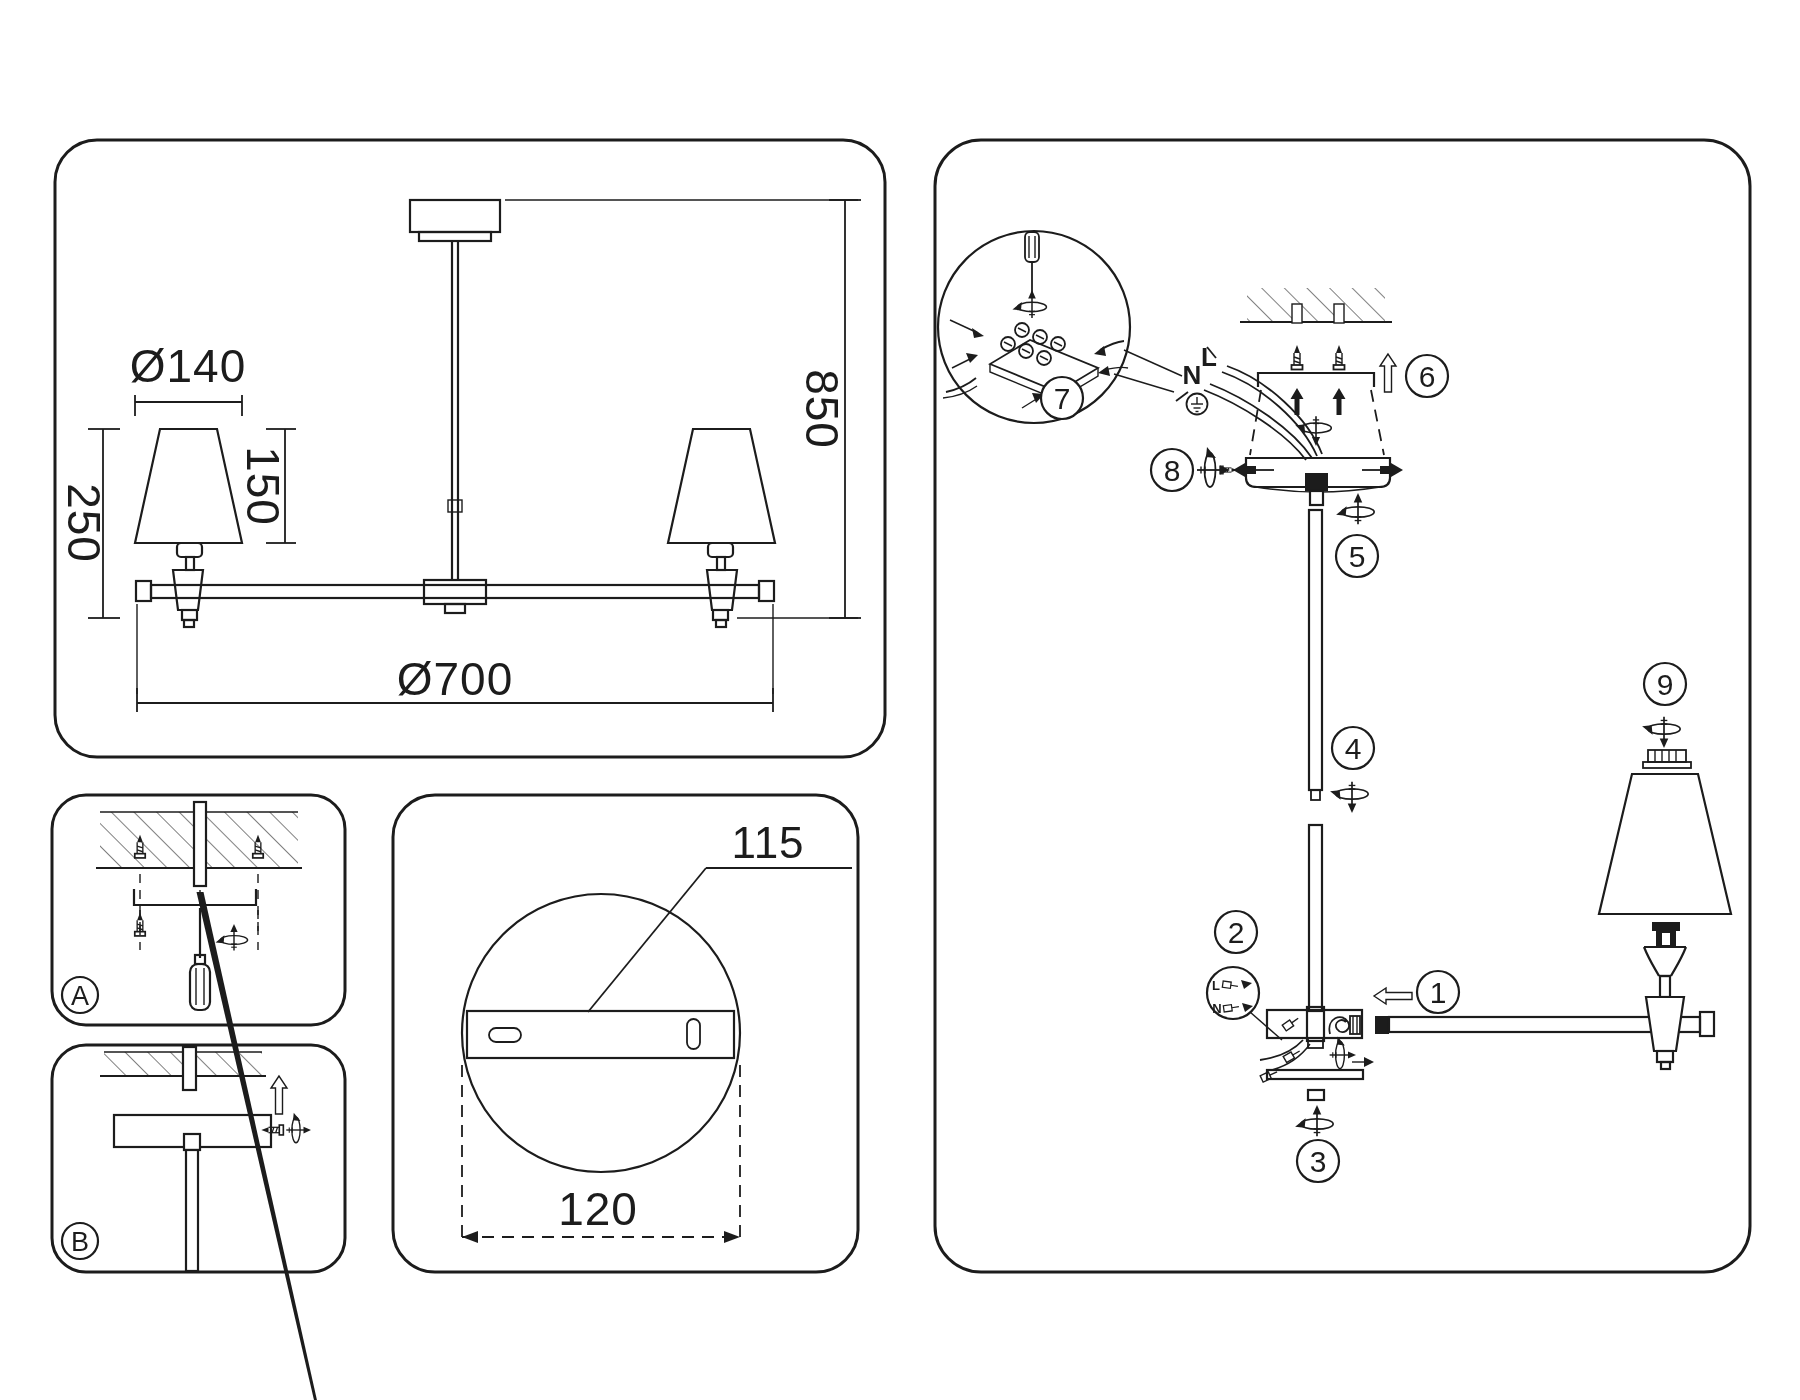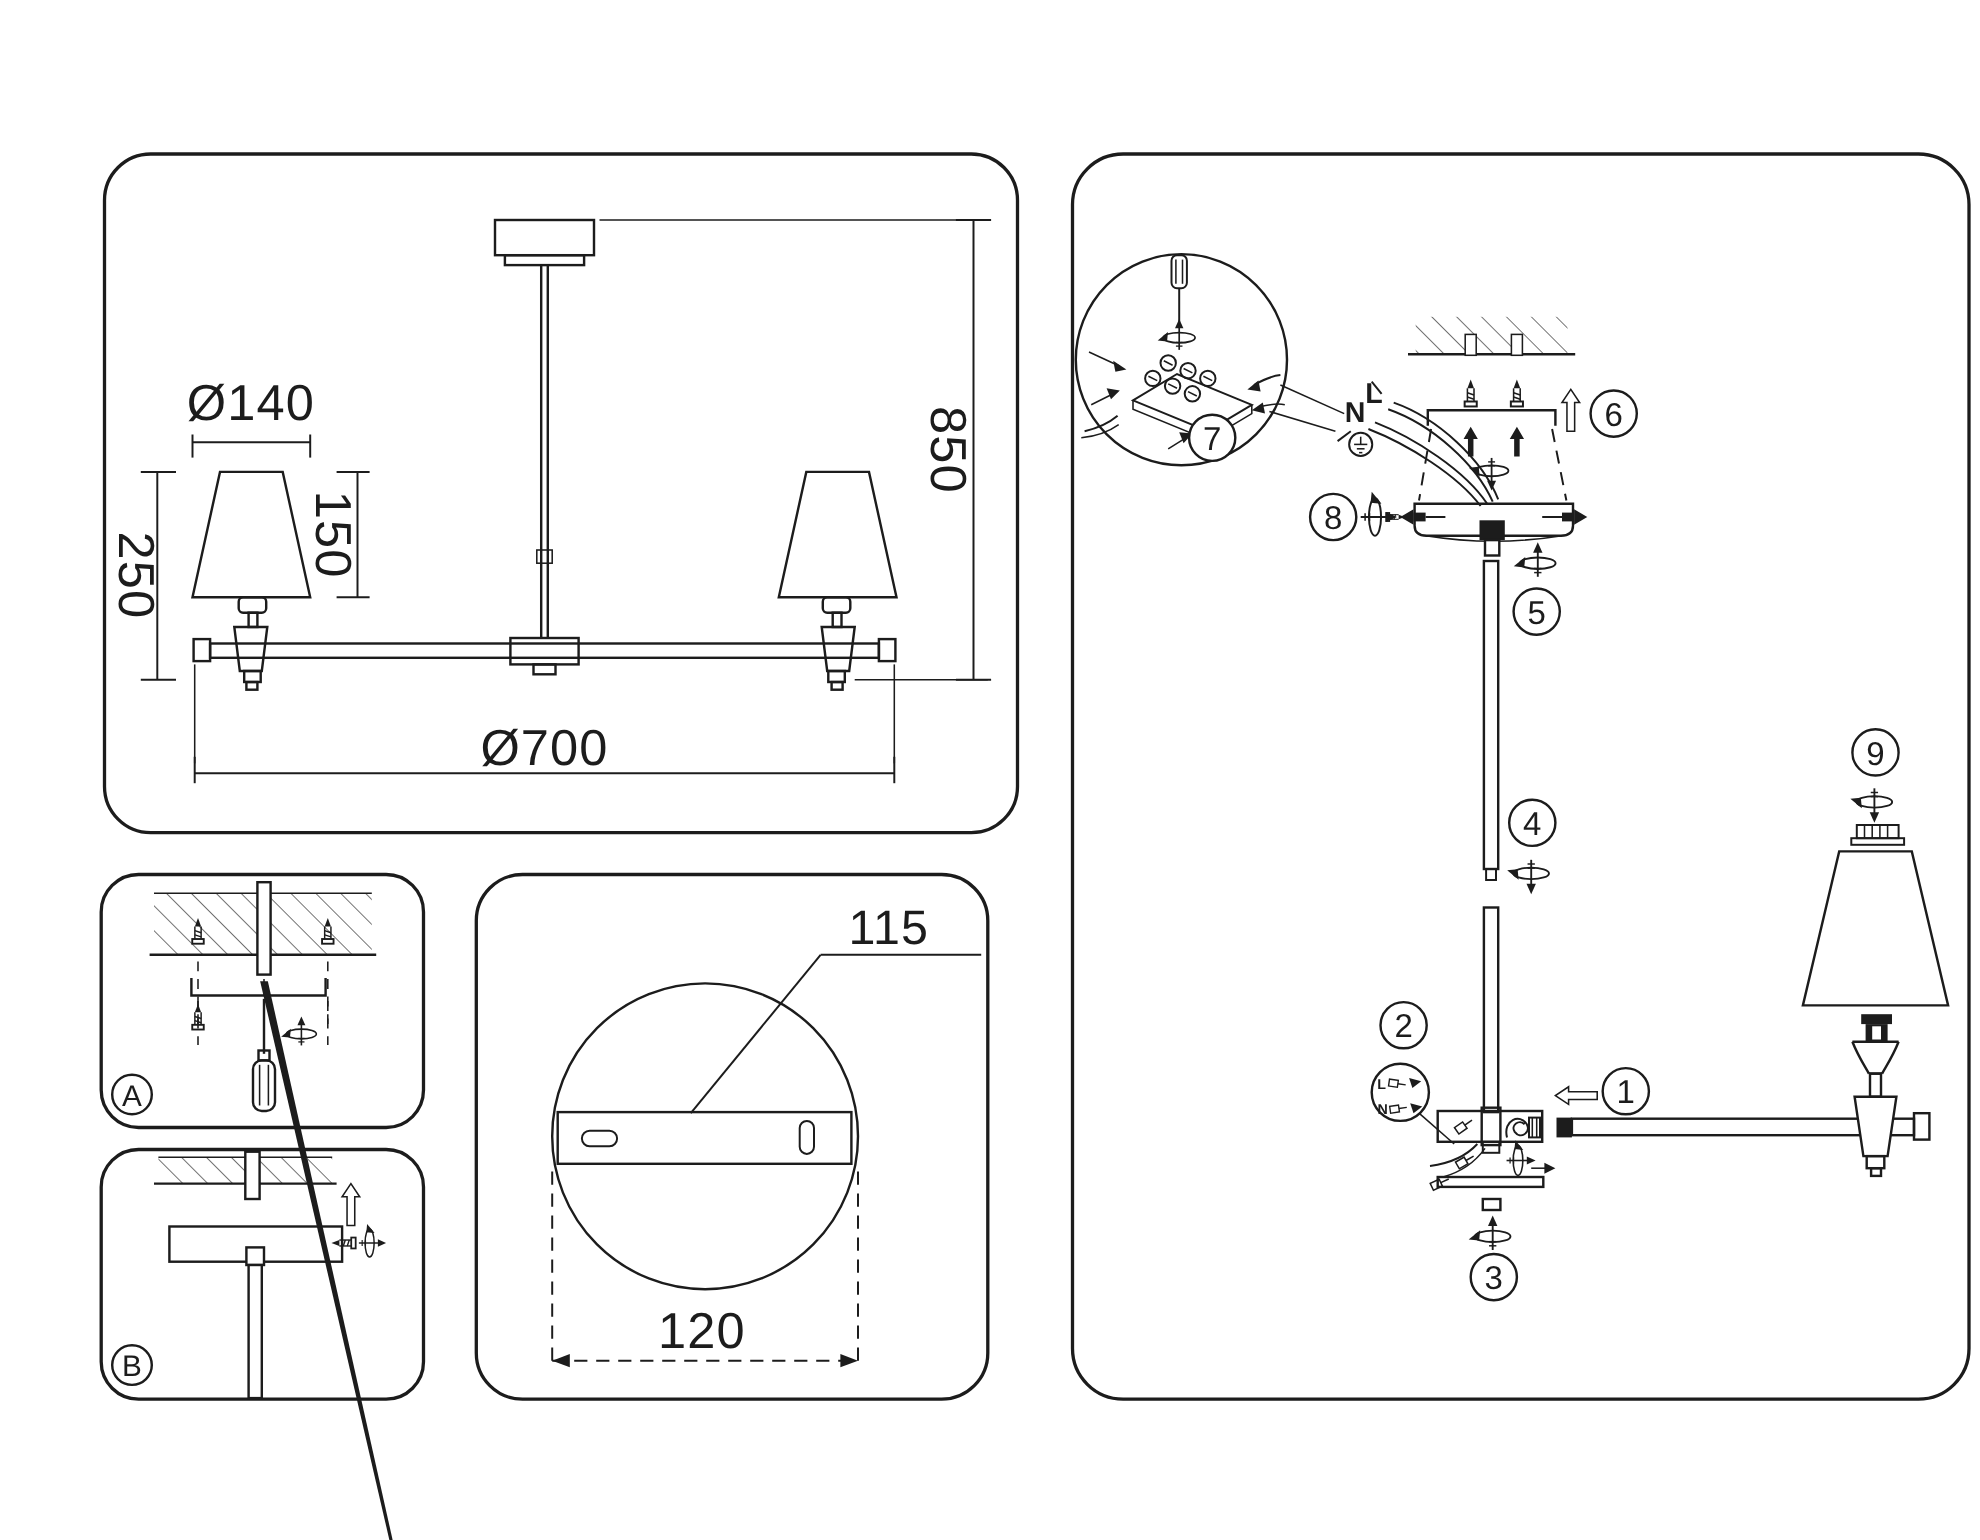--- a/index.html
+++ b/index.html
@@ -1,16 +1,16 @@
 <!DOCTYPE html>
 <html><head>
 <meta charset="utf-8">
 <style>
   html,body{margin:0;padding:0;background:#fff;}
-  .stage{width:1660px;height:1400px;position:relative;background:#fff;padding-left:40px;}
+  .stage{width:1660px;height:1400px;position:relative;background:#fff;}
   svg{display:block}
   .ln{fill:none;stroke:#1c1c1c;stroke-width:2.2;stroke-miterlimit:10}
   .md{fill:none;stroke:#1c1c1c;stroke-width:1.8;stroke-miterlimit:10}
   .thin{fill:none;stroke:#1c1c1c;stroke-width:1.4;stroke-miterlimit:10}
   .frame{fill:none;stroke:#1c1c1c;stroke-width:3}
   .fl{fill:#1c1c1c;stroke:none}
   .wh{fill:#ffffff}
   .txt{font-family:"Liberation Sans","DejaVu Sans",sans-serif;fill:#1c1c1c;stroke:none}
   .dimtxt{font-size:46px;letter-spacing:1px}
   .dimtxt2{font-size:44px;letter-spacing:1px}

